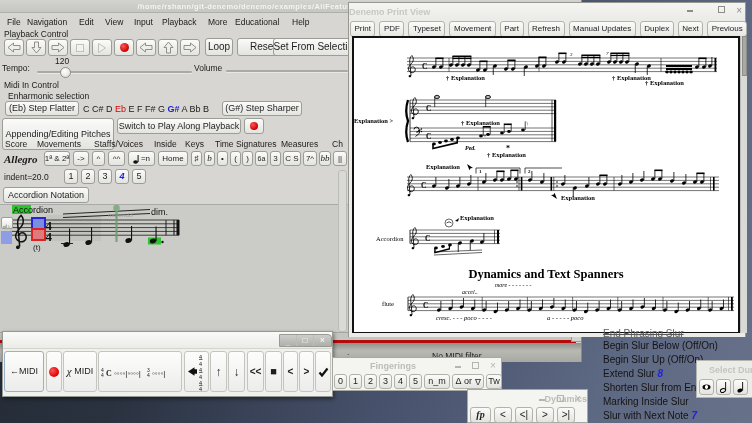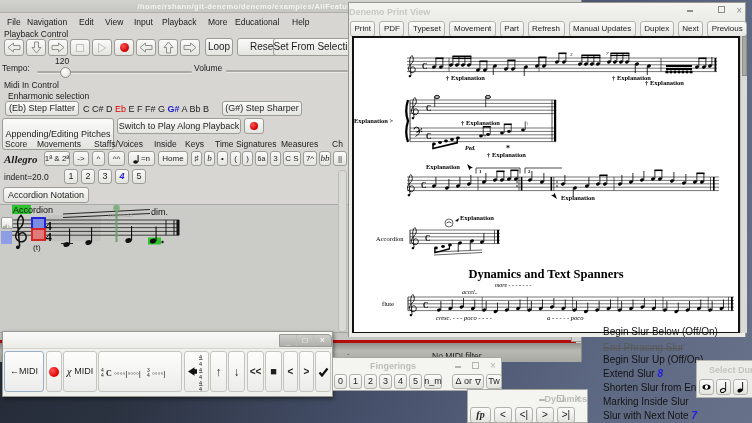--- a/index.html
+++ b/index.html
@@ -608,40 +608,40 @@
   <div style="text-align:left;padding-left:37px;font-size:9px;font-weight:bold;color:#bcbcb8;margin-top:3px;">Fingerings</div>
   <div class="abs" style="left:122px;top:8px;width:6px;height:2px;background:#b5b5b0;"></div>
   <div class="abs" style="left:139px;top:4px;width:7px;height:7px;border:1px solid #b5b5b0;"></div>
   <div class="abs" style="left:157px;top:2px;color:#b5b5b0;font-size:10px;">×</div>
   <div class="btn" style="left:1px;top:16px;width:13px;height:15px;border-color:#b2b2ac;">0</div>
   <div class="btn" style="left:16px;top:16px;width:13px;height:15px;border-color:#b2b2ac;">1</div>
   <div class="btn" style="left:31px;top:16px;width:13px;height:15px;border-color:#b2b2ac;">2</div>
   <div class="btn" style="left:46px;top:16px;width:13px;height:15px;border-color:#b2b2ac;">3</div>
   <div class="btn" style="left:61px;top:16px;width:13px;height:15px;border-color:#b2b2ac;">4</div>
   <div class="btn" style="left:76px;top:16px;width:13px;height:15px;border-color:#b2b2ac;">5</div>
-  <div class="btn" style="left:91px;top:16px;width:18px;height:15px;border-color:#b2b2ac;">n_m</div>
+  <div class="btn" style="left:91px;top:16px;width:26px;height:15px;border-color:#b2b2ac;">n_m</div>
   <div class="btn" style="left:119px;top:16px;width:32px;height:15px;border-color:#b2b2ac;">Δ&nbsp;or&nbsp;<span style="display:inline-block;transform:rotate(180deg);">Δ</span></div>
   <div class="btn" style="left:153px;top:16px;width:16px;height:15px;border-color:#b2b2ac;">Tw</div>
 </div>
 
 <div class="abs" id="dynwin" style="left:467px;top:389px;width:121px;height:34px;background:#f4f4f1;z-index:10;border:1px solid #a8a8a2;">
   <div style="text-align:right;padding-left:5px;font-size:9px;font-weight:bold;color:#bcbcb8;margin-top:4px;">Dynamics</div>
   <div class="abs" style="left:71px;top:9px;width:6px;height:2px;background:#b5b5b0;"></div>
   <div class="abs" style="left:89px;top:5px;width:7px;height:7px;border:1px solid #b5b5b0;"></div>
   <div class="abs" style="left:107px;top:3px;color:#b5b5b0;font-size:10px;">×</div>
   <div class="btn" style="left:2px;top:17px;width:21px;height:16px;border-color:#b2b2ac;font-family:'Liberation Serif',serif;font-style:italic;font-weight:bold;font-size:10px;">fp</div>
   <div class="btn" style="left:26px;top:17px;width:18px;height:16px;border-color:#b2b2ac;font-size:10px;">&lt;</div>
   <div class="btn" style="left:47px;top:17px;width:18px;height:16px;border-color:#b2b2ac;font-size:10px;">&lt;|</div>
   <div class="btn" style="left:68px;top:17px;width:18px;height:16px;border-color:#b2b2ac;font-size:10px;">&gt;</div>
   <div class="btn" style="left:89px;top:17px;width:18px;height:16px;border-color:#b2b2ac;font-size:10px;">&gt;|</div>
 </div>
 
 <div class="abs" id="slurmenu" style="left:603px;top:325px;z-index:6;font-size:10px;color:#141414;line-height:14px;white-space:nowrap;">
+  <div style="text-decoration:line-through;color:#5a5a5a;position:relative;top:2px;">End Phrasing Slur</div>
   <div>Begin Slur Below (Off/On)</div>
-  <div style="text-decoration:line-through;color:#5a5a5a;position:relative;top:2px;">End Phrasing Slur</div>
   <div>Begin Slur Up (Off/On)</div>
   <div>Extend Slur <span style="color:#2222dd;font-weight:bold;font-style:italic;">8</span></div>
   <div>Shorten Slur from End <span style="color:#2222dd;font-weight:bold;font-style:italic;">5</span></div>
   <div>Marking Inside Slur</div>
   <div>Slur with Next Note <span style="color:#2222dd;font-weight:bold;font-style:italic;">7</span></div>
 </div>
 
 <div class="abs" id="seldur" style="left:696px;top:360px;width:56px;height:38px;background:#ebebe8;z-index:11;border:1px solid #b5b5b0;border-right:0;">
   <div style="font-size:9px;font-weight:bold;color:#c4c4c0;margin:4px 0 0 12px;white-space:nowrap;">Select Dur...</div>
   <div class="btn" style="left:2px;top:18px;width:15px;height:16px;border-color:#b2b2ac;">

